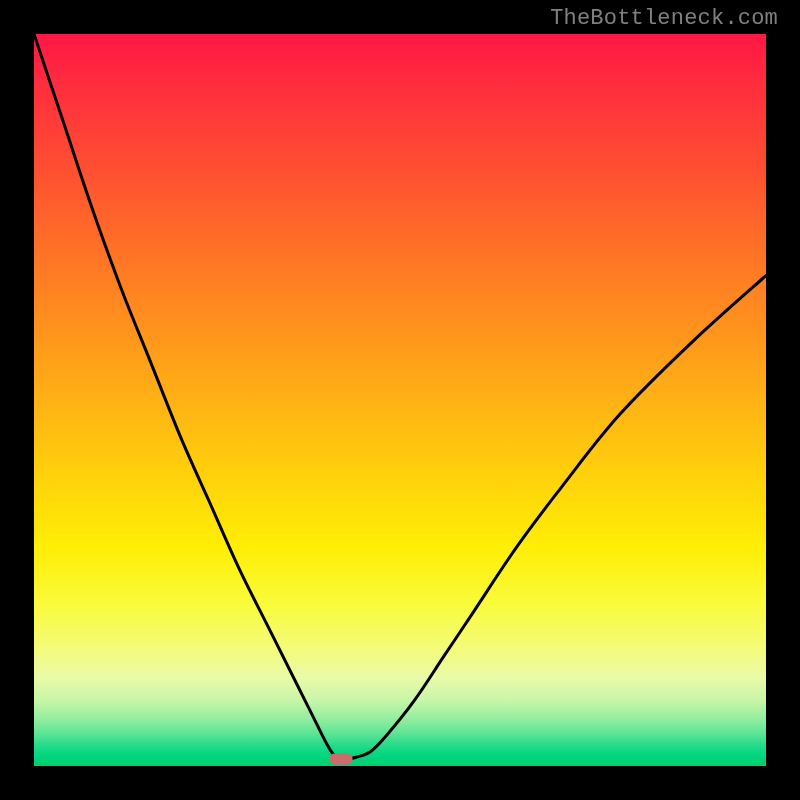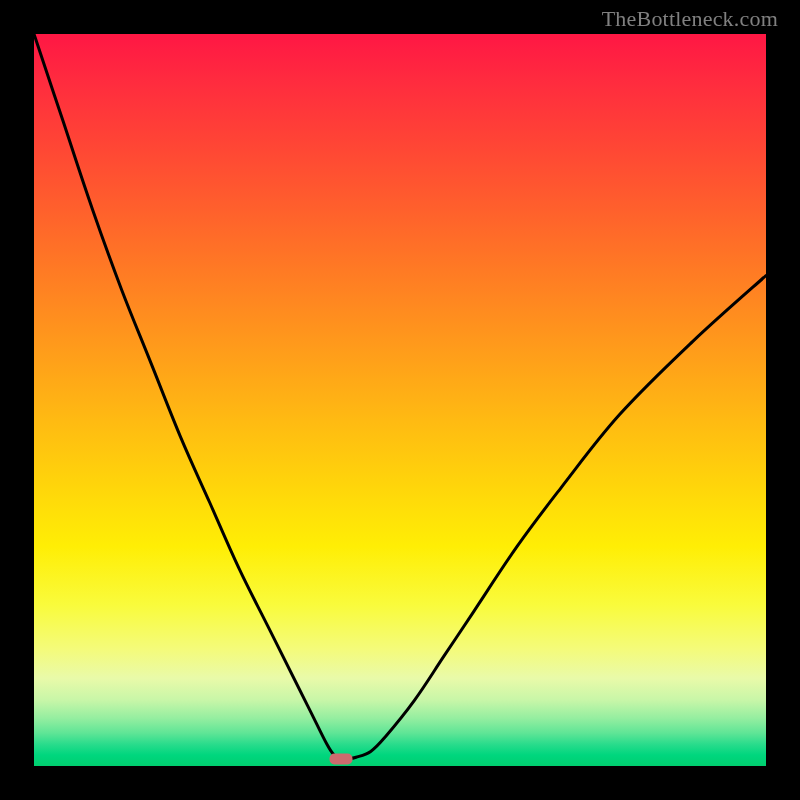--- a/index.html
+++ b/index.html
@@ -49,21 +49,21 @@
     );
   }
   .watermark {
     position: absolute;
     top: 6px;
     right: 22px;
     color: #808080;
     font-size: 22px;
     font-weight: 400;
     letter-spacing: 0.2px;
-    font-family: Liberation Serif, serif;
+    font-family: Liberation Mono, monospace;
   }
   .curve-svg {
     position: absolute;
     top: 0;
     left: 0;
     width: 732px;
     height: 732px;
     pointer-events: none;
   }
   .curve-path {

